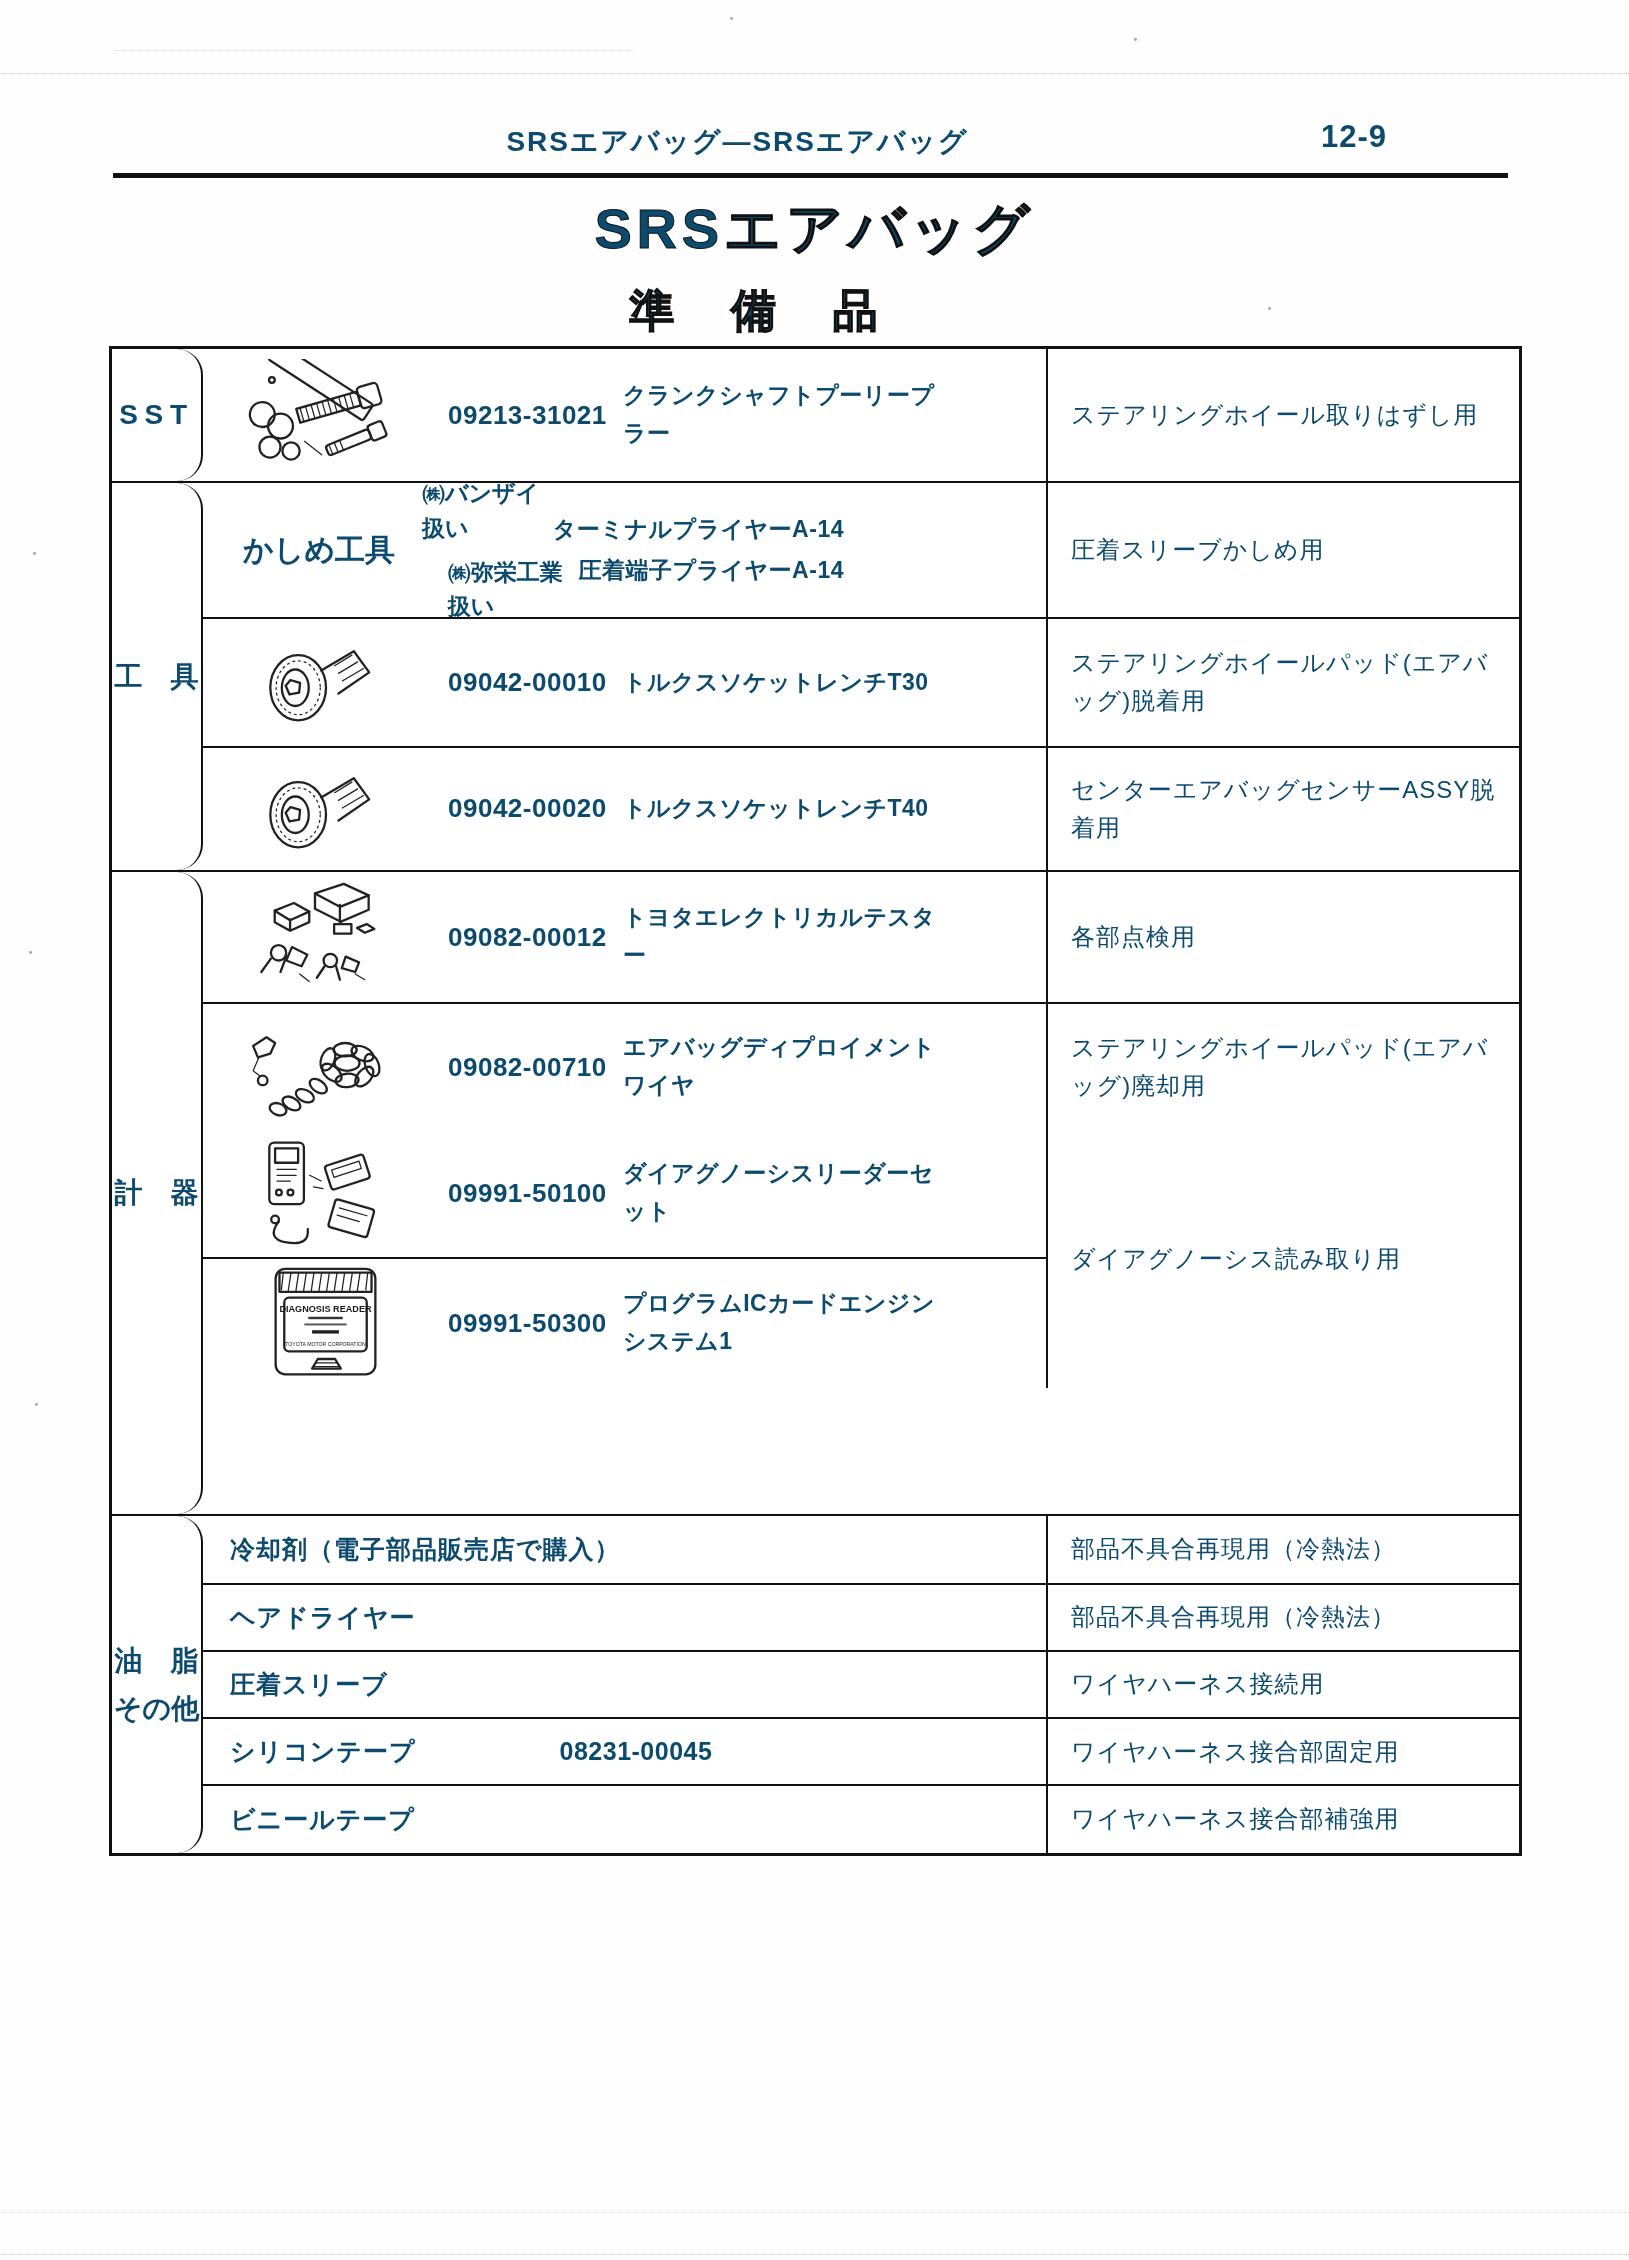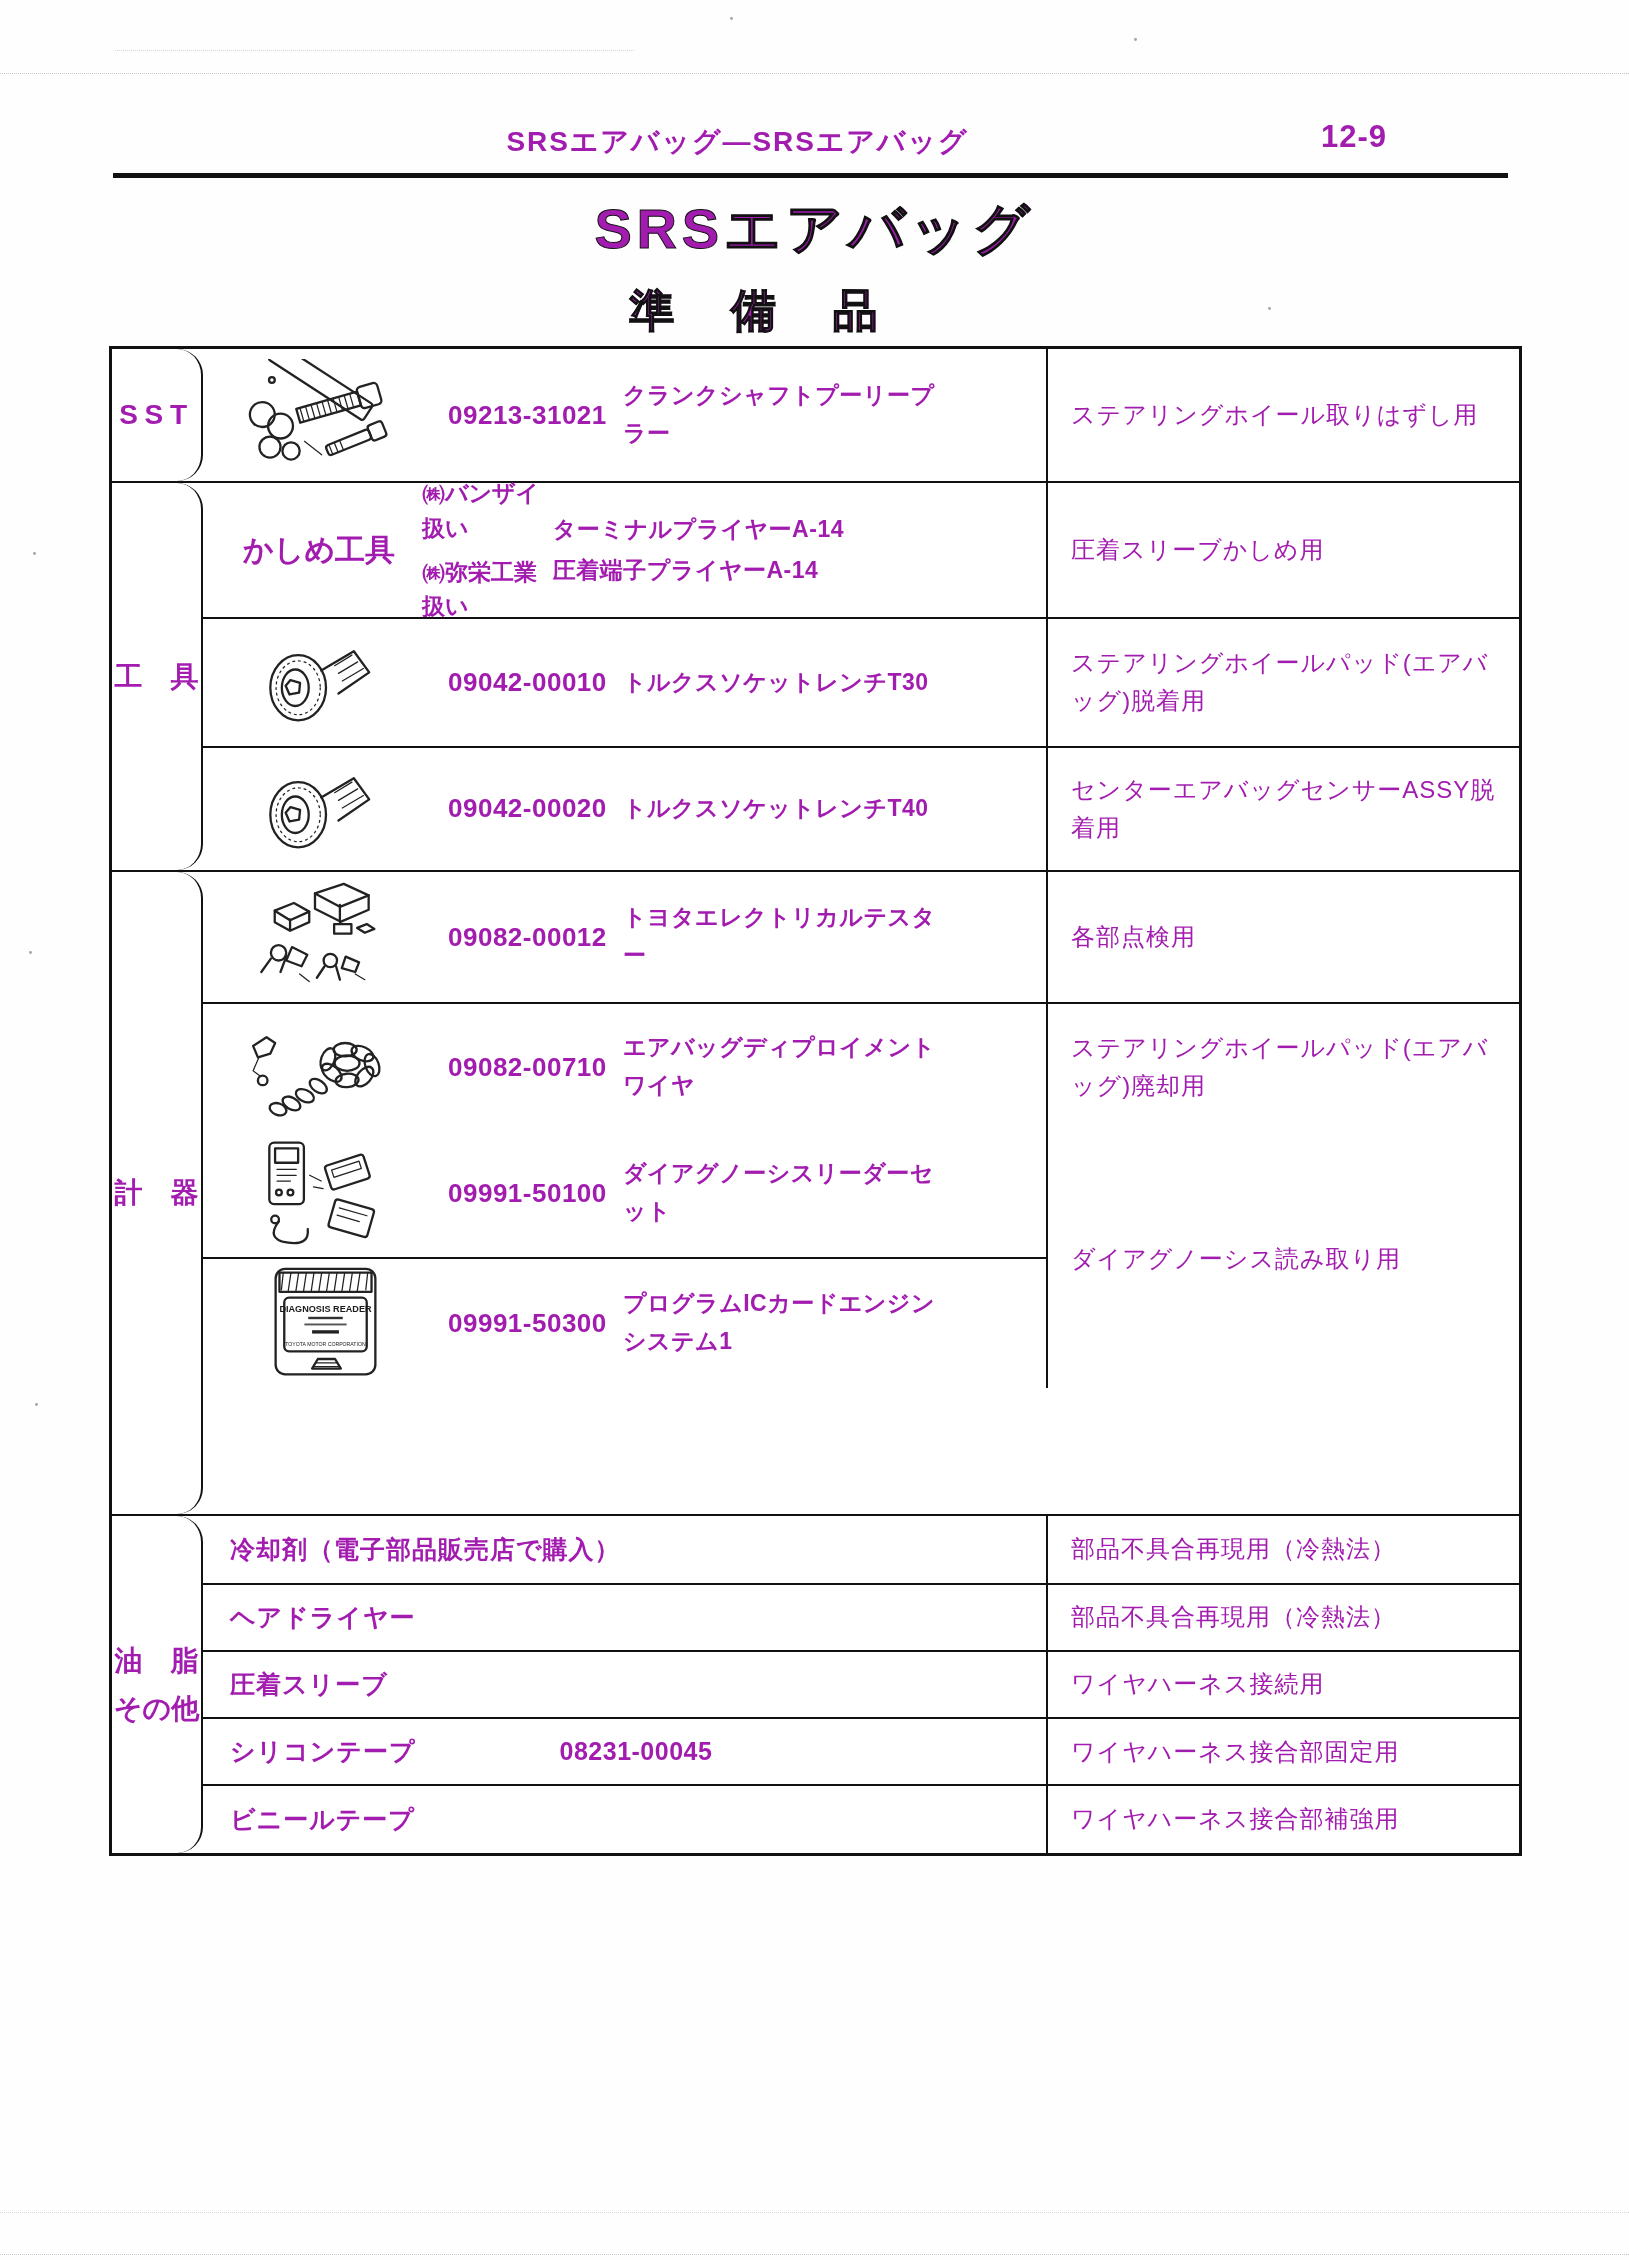--- a/index.html
+++ b/index.html
@@ -1,18 +1,18 @@
 <!DOCTYPE html>
 <html><head>
 <meta charset="utf-8">
 <style>
   html,body{margin:0;padding:0;background:#e8e8e8;}
   .page{
     position:relative;width:1629px;height:2261px;background:#fefefe;
-    font-family:"Liberation Sans","DejaVu Sans",sans-serif;color:#a21caf;
+    font-family:"Liberation Sans","DejaVu Sans",sans-serif;color:#0c4a6e;
     overflow:hidden;margin:0 auto;
   }
   
   .hdr-title{position:absolute;top:123px;left:0;right:0;text-align:center;
     transform:translateX(-77px);font-size:28px;font-weight:600;letter-spacing:1.9px;}
   .hdr-page{position:absolute;top:119px;right:242px;font-size:31px;font-weight:700;letter-spacing:1px;}
   .hdr-rule{position:absolute;top:173px;left:113px;width:1395px;height:4.8px;background:#111;}
   .doc-title{position:absolute;top:192px;left:0;right:0;text-align:center;
     font-size:56px;font-weight:900;letter-spacing:4.8px;-webkit-text-stroke:1px #111;}
   .doc-subtitle{position:absolute;top:281px;left:0;right:0;text-align:center;
@@ -34,21 +34,21 @@
   .row:first-child{border-top:none;}
   .mid{flex:1;display:flex;align-items:center;}
   .right{width:473px;border-left:2.9px solid #111;display:flex;align-items:center;
     padding:9.6px 13.4px 9.6px 23px;font-size:24px;letter-spacing:1px;line-height:1.6;}
   .illu-box{width:245px;display:flex;justify-content:center;align-items:center;}
   .pn{width:175px;font-weight:700;font-size:26px;white-space:nowrap;letter-spacing:0.5px;}
   .nm{width:334px;font-size:23px;font-weight:600;line-height:1.65;letter-spacing:0.5px;}
   
   .kash{flex:1;display:flex;align-items:center;}
   .kash-label{width:219px;padding-left:40px;font-weight:700;font-size:30px;}
-  .suppliers{display:flex;flex-direction:column;gap:9.6px;}
+  .suppliers{display:flex;flex-direction:column;gap:9.6px;align-items:flex-end;}
   .supplier{display:flex;}
   .supplier.s1{align-items:flex-end;}
   .supplier.s2{align-items:flex-start;}
   .dealer{width:127px;font-size:23px;font-weight:700;line-height:1.5;}
   .product{font-size:23px;font-weight:600;letter-spacing:0.5px;padding-left:3.8px;white-space:nowrap;}
   
   .group{display:flex;}
   .gleft{flex:1;display:flex;flex-direction:column;}
   .gleft .gmid{display:flex;align-items:center;}
   .gleft .gmid.first{border-bottom:2.9px solid #111;}

